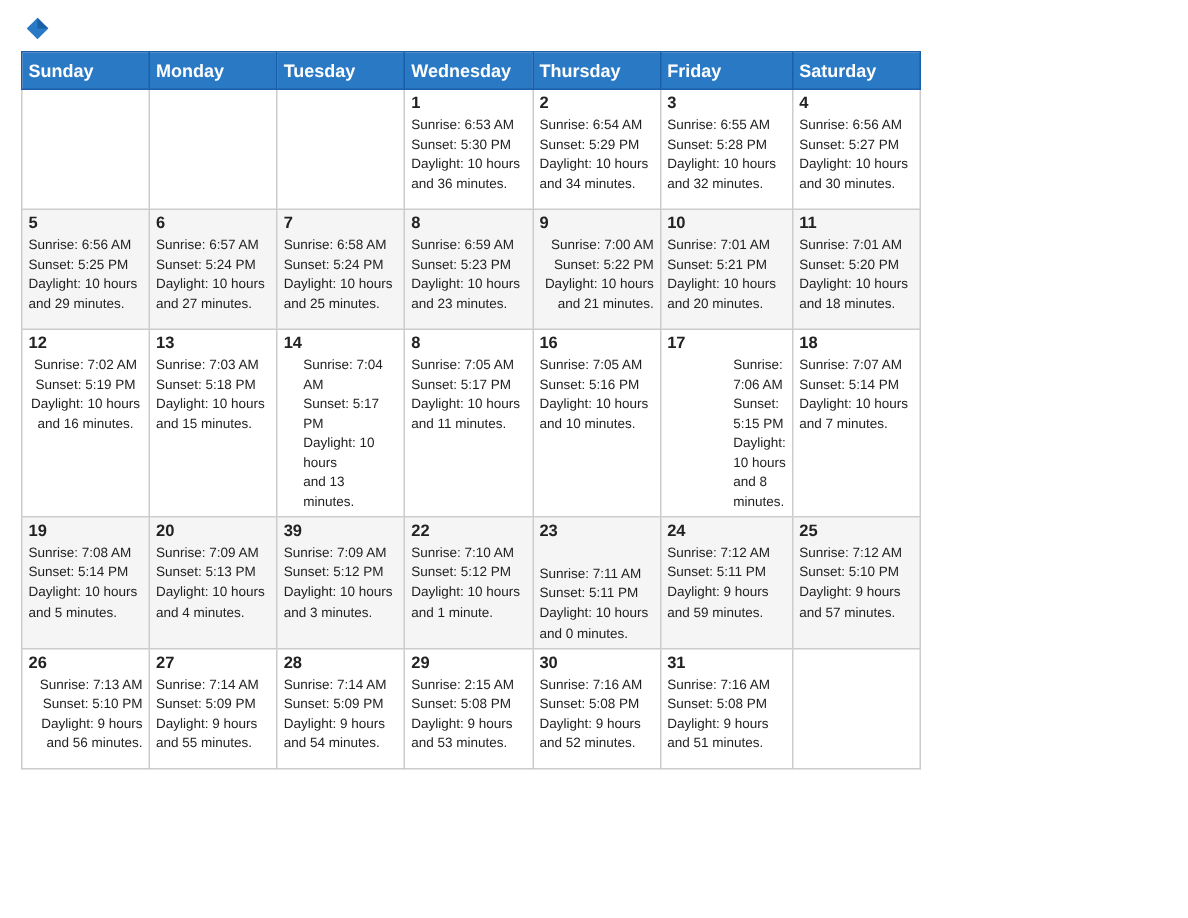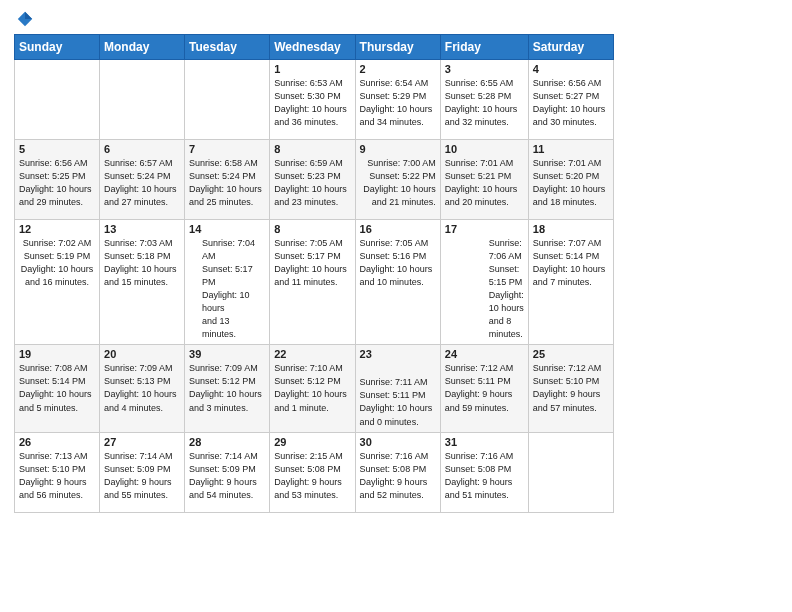--- a/index.html
+++ b/index.html
@@ -318,21 +318,21 @@
             <span class="day-num">25</span>
             <div class="day-info" style="white-space: pre-line;">Sunrise: 7:12 AM
 Sunset: 5:10 PM
 Daylight: 9 hours
 and 57 minutes.</div>
           </td>
         </tr>
         <tr>
           <td>
             <span class="day-num">26</span>
-            <div class="day-info" style="white-space: pre-line;">Sunrise: 7:13 AM
+            <div class="day-info" style="white-space: pre-line; text-align: right;">Sunrise: 7:13 AM
 Sunset: 5:10 PM
 Daylight: 9 hours
 and 56 minutes.</div>
           </td>
           <td>
             <span class="day-num">27</span>
             <div class="day-info" style="white-space: pre-line;">Sunrise: 7:14 AM
 Sunset: 5:09 PM
 Daylight: 9 hours
 and 55 minutes.</div>

